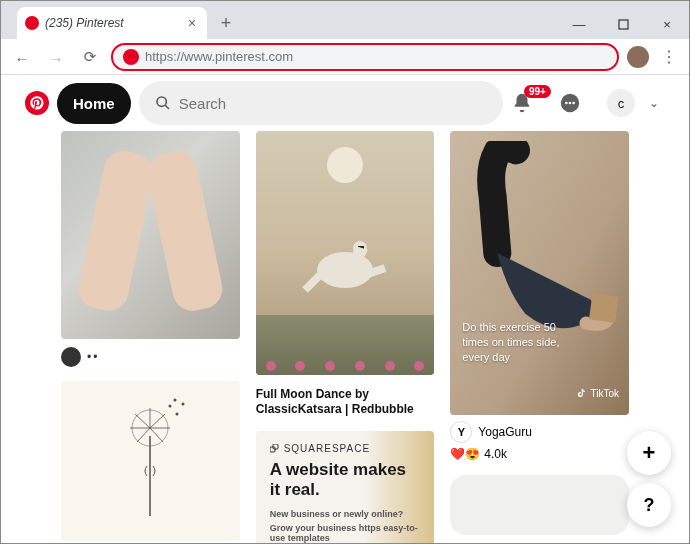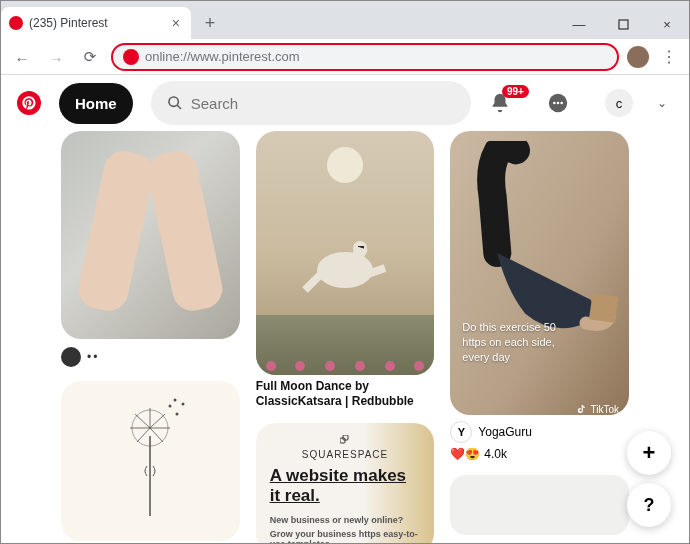--- a/index.html
+++ b/index.html
@@ -1,52 +1,52 @@
 <!DOCTYPE html>
 <html><head>
 <meta charset="utf-8">
 <style>
 * { margin: 0; padding: 0; box-sizing: border-box; font-family: -apple-system, BlinkMacSystemFont, "Segoe UI", Arial, sans-serif; }
 body { width: 690px; height: 544px; background: #fff; overflow: hidden; border: 1px solid #888; position: relative; }
 
 
 .title-bar { height: 38px; background: #dee1e6; display: flex; align-items: flex-end; }
-.tab { background: #fff; height: 32px; width: 190px; margin-left: 0; border-radius: 8px 8px 0 0; display: flex; align-items: center; padding: 12px 8px; font-size: 12px; position: relative; }
+.tab { background: #fff; height: 32px; width: 190px; margin-left: 16px; border-radius: 8px 8px 0 0; display: flex; align-items: center; padding: 12px 8px; font-size: 12px; position: relative; font-style: italic; }
 .tab-favicon { width: 14px; height: 14px; border-radius: 50%; background: #e60023; margin-right: 6px; flex-shrink: 0; }
 .tab-title { flex: 1; white-space: nowrap; overflow: hidden; text-overflow: ellipsis; color: #3c4043; }
 .tab-close { font-size: 14px; color: #5f6368; cursor: pointer; padding: 0 3px; }
 .new-tab { width: 26px; height: 26px; display: flex; align-items: center; justify-content: center; font-size: 18px; color: #5f6368; cursor: pointer; margin-left: 6px; margin-bottom: 3px; }
 .win-controls { margin-left: auto; display: flex; }
 .win-btn { width: 44px; height: 30px; display: flex; align-items: center; justify-content: center; color: #333; font-size: 13px; cursor: pointer; }
 
 .toolbar { height: 36px; background: #fff; border-bottom: 1px solid #dbdbdb; display: flex; align-items: center; padding: 0 8px; gap: 8px; }
 .nav-icon { width: 26px; height: 26px; display: flex; align-items: center; justify-content: center; color: #5f6368; cursor: pointer; font-size: 15px; }
 .nav-icon.disabled { color: #b0b0b0; }
 .address-favicon { width: 16px; height: 16px; border-radius: 50%; background: #e60023; flex-shrink: 0; }
 .address-box { flex: 1; height: 28px; background: #f1f3f4; border-radius: 14px; display: flex; align-items: center; padding: 0 10px; border: 2px solid #e60023; font-size: 13px; color: #707579; gap: 6px; }
 .profile-pic { width: 22px; height: 22px; border-radius: 50%; background: #8a6d5b; }
 .kebab { font-size: 16px; color: #5f6368; cursor: pointer; padding: 0 4px; }
 
 
-.p-header { height: 56px; display: flex; align-items: center; padding: 0 16px; gap: 18px; }
+.p-header { height: 56px; display: flex; align-items: center; padding: 0 24px; gap: 8px; }
 .p-logo { width: 24px; height: 24px; border-radius: 50%; background: #e60023; color: #fff; display: flex; align-items: center; justify-content: center; font-weight: bold; font-size: 14px; }
 .home-pill { background: #111; color: #fff; padding: 12px 16px; border-radius: 24px; font-weight: 600; font-size: 15px; cursor: pointer; }
 .p-search { flex: 1; height: 44px; background: #efefef; border-radius: 24px; display: flex; align-items: center; padding: 0 16px; gap: 8px; color: #5f5f5f; }
 .p-search input { border: none; background: transparent; outline: none; font-size: 15px; flex: 1; color: #5f5f5f; }
 .bell-wrap { position: relative; width: 40px; height: 40px; display: flex; align-items: center; cursor: pointer; }
 .bell-badge { position: absolute; top: 2px; right: 0px; background: #e60023; color: #fff; font-size: 10px; font-weight: 600; border-radius: 10px; padding: 1px 5px; }
 .chat-icon, .bell-icon { color: #5f5f5f; }
 .avatar-c { width: 28px; height: 28px; border-radius: 50%; background: #efefef; color: #111; display: flex; align-items: center; justify-content: center; font-size: 13px; cursor: pointer; }
 .chevron { color: #5f5f5f; font-size: 12px; cursor: pointer; padding: 0 6px; }
 
 
 .feed { padding: 0 60px; height: calc(544px - 38px - 36px - 56px); overflow: hidden; position: relative; }
 .columns { display: flex; gap: 16px; }
 .col { flex: 1; display: flex; flex-direction: column; gap: 14px; }
-.pin { border-radius: 20px; overflow: hidden; position: relative; }
+.pin { border-radius: 4px; overflow: hidden; position: relative; }
 
 
 .tattoo { height: 208px; background: linear-gradient(135deg, #bfc2bd 0%, #d5d5d1 40%, #a9a79d 100%); position: relative; }
 .tattoo::before, .tattoo::after { content:""; position:absolute; background: #e8ceb8; border-radius: 20px; }
 .tattoo::before { width: 50px; height: 160px; left: 30px; top: 20px; transform: rotate(12deg); }
 .tattoo::after { width: 50px; height: 160px; right: 30px; top: 20px; transform: rotate(-12deg); }
 .saved-row { display: flex; align-items: center; gap: 6px; margin-top: 8px; }
 .saved-av { width: 20px; height: 20px; border-radius: 50%; background: #333; }
 .saved-dots { color: #333; letter-spacing: 2px; font-size: 12px; }
 
@@ -54,31 +54,31 @@
 .dandelion svg { opacity: 0.85; }
 
 .moon { height: 244px; background: linear-gradient(#d5cab5 0%, #cabb9f 50%, #a79273 100%); position: relative; overflow: hidden; }
 .moon-circle { position: absolute; width: 36px; height: 36px; border-radius: 50%; background: #efe8d6; top: 16px; left: 50%; transform: translateX(-50%); }
 .moon-dancer { position: absolute; left: 50%; top: 55%; transform: translate(-50%,-50%); }
 .moon-grass { position: absolute; bottom: 0; left:0; right:0; height: 60px; background: linear-gradient(#8a8b6f, #6f6f55); }
 .moon-flowers { position: absolute; bottom: 4px; left: 0; right: 0; display: flex; justify-content: space-around; }
 .moon-flowers span { width: 10px; height: 10px; border-radius: 50%; background: #c68; display:block; }
 
 .sq-pin { height: 130px; background: linear-gradient(90deg, #f6f3ee 60%, #d9c28e 100%); padding: 12px 14px; position: relative; }
-.sq-logo { font-size: 10px; letter-spacing: 1px; color: #333; display:flex; align-items:center; gap:4px;flex-direction:column; }
-.sq-head { font-size: 17px; font-weight: 600; color: #1a1a1a; margin-top: 6px; line-height: 1.15; text-decoration: underline; }
+.sq-logo { font-size: 10px; letter-spacing: 1px; color: #333; display:flex; align-items:center; gap:4px; }
+.sq-head { font-size: 17px; font-weight: 600; color: #1a1a1a; margin-top: 6px; line-height: 1.15; }
 .sq-list { margin-top: 8px; font-size: 9px; color: #555; }
 .sq-list div { padding: 2px 0; font-weight: bold; }
 
 .yoga { height: 284px; background: linear-gradient(120deg, #cbb9a3 0%, #b59f86 60%, #8f7558 100%); position: relative; overflow:hidden; }
 .yoga-figure { position:absolute; left: 10px; top: 10px; right: 10px; bottom: 40px; }
 .yoga-overlay { position: absolute; bottom: 50px; left: 12px; color: #fff; font-size: 11px; font-weight: 500; text-shadow: 0 1px 2px rgba(0,0,0,.4); line-height: 1.35; }
-.tiktok-tag { position: absolute; bottom: 0; right: 10px; color: #fff; font-size: 10px; display:flex; align-items:center; gap:3px; }
-
-.pin-title { font-size: 12px; font-weight: 600; color: #111; margin-top: 4px; line-height: 1.25; }
+.tiktok-tag { position: absolute; bottom: 16px; right: 10px; color: #fff; font-size: 10px; display:flex; align-items:center; gap:3px; }
+
+.pin-title { font-size: 12px; font-weight: 600; color: #111; margin-top: 12px; line-height: 1.25; }
 .pin-meta { display: flex; align-items: center; gap: 6px; margin-top: 6px; font-size: 12px; }
 .pin-meta .av { width: 22px; height: 22px; border-radius: 50%; background: #fff; border: 1px solid #ddd; display:flex; align-items:center; justify-content:center; font-size:11px; font-weight:600; }
 .reactions { display: flex; align-items: center; gap: 4px; margin-top: 4px; font-size: 12px; }
 
 .blank-pin { height: 60px; background: #f0f0ee; border-radius: 16px; }
 
 
 .fab { position: absolute; right: 18px; width: 44px; height: 44px; border-radius: 50%; background: #fff; box-shadow: 0 2px 8px rgba(0,0,0,.2); display: flex; align-items: center; justify-content: center; font-size: 22px; font-weight: 600; cursor: pointer; }
 .fab.add { bottom: 70px; }
 .fab.help { bottom: 18px; font-size: 18px; }
@@ -107,21 +107,21 @@
       </div>
   </div>
 </div>
 
 <div class="toolbar">
   <div class="nav-icon">←</div>
   <div class="nav-icon disabled">→</div>
   <div class="nav-icon">⟳</div>
   <div class="address-box">
     <span class="address-favicon"></span>
-    <span>online://www.pinterest.com</span>
+    <span>https://www.pinterest.com</span>
   </div>
   <div class="profile-pic"></div>
   <div class="kebab">⋮</div>
 </div>
 
 <div class="p-header">
   <div class="p-logo">
     <svg width="16" height="16" viewBox="0 0 24 24">
         <path fill="#fff" d="M12 2C6.5 2 2 6.5 2 12c0 4.1 2.5 7.6 6 9.1-.1-.8-.2-2 0-2.8.2-.8 1.2-5.2 1.2-5.2s-.3-.6-.3-1.5c0-1.4.8-2.5 1.8-2.5.9 0 1.3.6 1.3 1.4 0 .9-.5 2.2-.8 3.4-.2 1 .5 1.8 1.5 1.8 1.8 0 3.1-1.9 3.1-4.6 0-2.4-1.7-4.1-4.2-4.1-2.9 0-4.5 2.1-4.5 4.3 0 .9.3 1.8.7 2.3.1.1.1.2.1.3-.1.3-.2 1-.3 1.1 0 .2-.1.2-.3.1-1.3-.6-2.1-2.5-2.1-4 0-3.3 2.4-6.3 6.9-6.3 3.6 0 6.4 2.6 6.4 6 0 3.6-2.3 6.5-5.4 6.5-1.1 0-2.1-.6-2.4-1.2l-.7 2.5c-.2.9-.9 2.1-1.3 2.8 1 .3 2 .5 3.1.5 5.5 0 10-4.5 10-10S17.5 2 12 2z"></path>
       </svg>
@@ -235,21 +235,21 @@
       <div>
         <div class="pin yoga">
           <svg class="yoga-figure" viewBox="0 0 170 230" preserveAspectRatio="xMidYMid slice">
             <path d="M60 10 Q50 5 40 12 Q30 30 35 60 L40 120" stroke="#1a1a1a" stroke-width="30" fill="none" stroke-linecap="round"></path>
             <path d="M40 120 Q50 160 70 185 Q100 210 135 195 Q150 188 140 170" fill="#2b3340"></path>
             <path d="M135 195 Q155 200 160 188" stroke="#c9a98c" stroke-width="14" fill="none" stroke-linecap="round"></path>
             <rect x="140" y="165" width="28" height="28" fill="#b8946b" transform="rotate(8 154 179)"></rect>
           </svg>
           <div class="yoga-overlay">
             <div>Do this exercise 50</div>
-            <div>https on each side,</div>
+            <div>times on times side,</div>
             <div>every day</div>
           </div>
           <div class="tiktok-tag">
             <svg width="11" height="11" viewBox="0 0 24 24">
                 <path fill="#fff" d="M19 8.5a6 6 0 01-4-1.5v7a5.5 5.5 0 11-5.5-5.5c.3 0 .7 0 1 .1v3a2.5 2.5 0 102 2.4V2h3a4 4 0 004 4z"></path>
               </svg>
             <span>TikTok</span>
           </div>
         </div>
         <div class="pin-meta">

